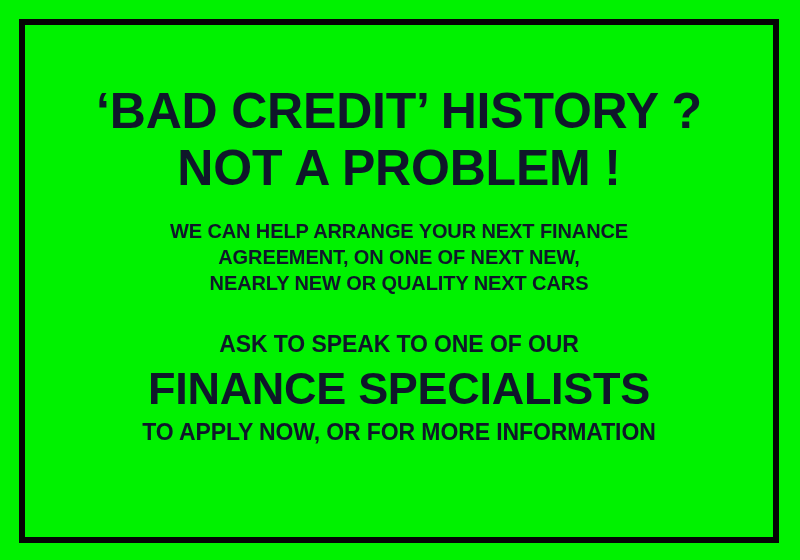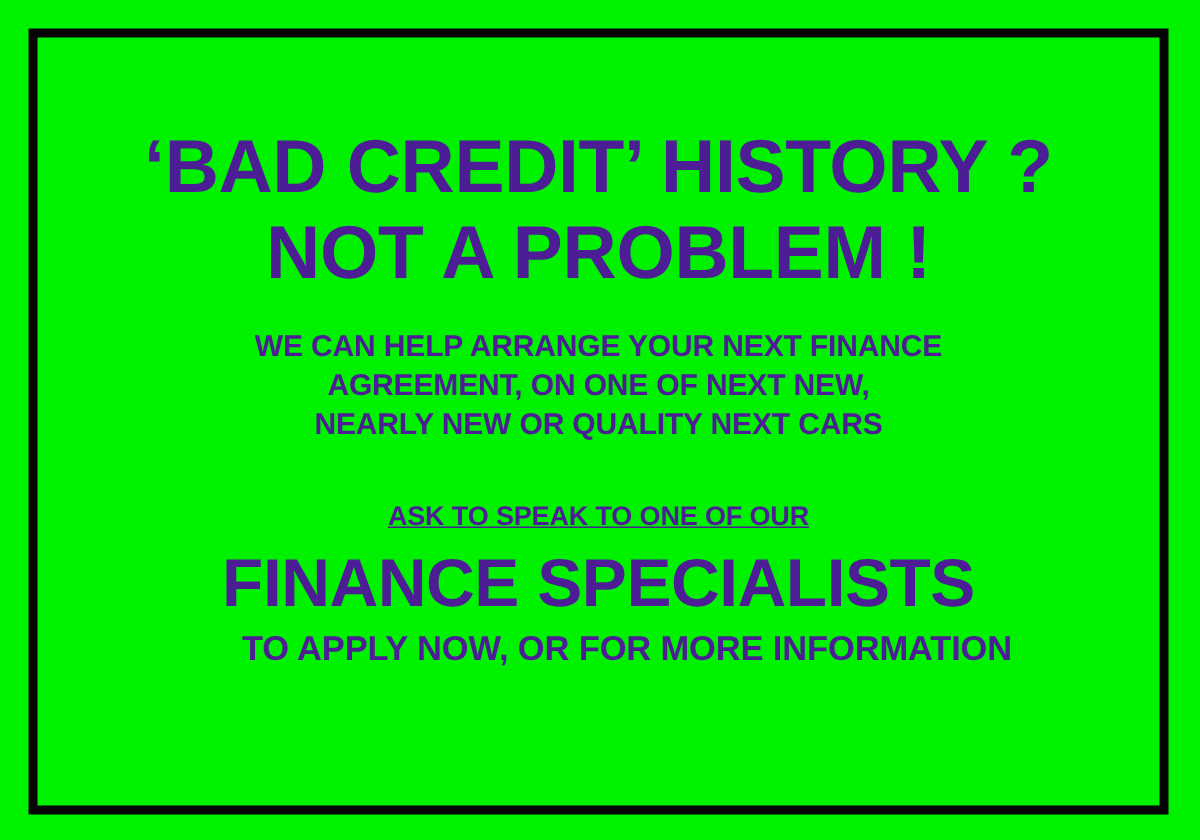--- a/index.html
+++ b/index.html
@@ -87,52 +87,50 @@
 
   
   .cta-block {
     position: absolute;
     left: 0;
     top: 306px;
     width: 100%;
   }
 
   .cta-lead {
-    font-size: 18px;
+    font-size: 23px;
     line-height: 27px;
     font-weight: bold;
     letter-spacing: -0.1px;
-    text-decoration: underline;
   }
 
   .cta-headline {
     font-size: 45px;
     line-height: 52px;
     font-weight: bold;
     letter-spacing: -0.3px;
     margin-top: 5px;
   }
 
   .cta-tail {
     font-size: 23px;
     line-height: 27px;
     font-weight: bold;
     letter-spacing: -0.1px;
     margin-top: 4px;
-    padding-left: 19px;
   }
 </style>
 </head>
 <body>
 
 <div id="poster" style="background: rgb(0, 242, 0);">
 
   <div id="poster-frame" style="border-color: rgb(5, 5, 5);"></div>
 
-  <div id="poster-content" style="color: #4c1d95;">
+  <div id="poster-content" style="color: #0f172a;">
 
     <div class="headline-block">
       <span class="line headline">‘BAD CREDIT’ HISTORY ?</span>
       <span class="line headline">NOT A PROBLEM !</span>
     </div>
 
     <div class="body-block">
       <span class="line body-line">WE CAN HELP ARRANGE YOUR NEXT FINANCE</span>
       <span class="line body-line">AGREEMENT, ON ONE OF NEXT NEW,</span>
       <span class="line body-line">NEARLY NEW OR QUALITY NEXT CARS</span>

